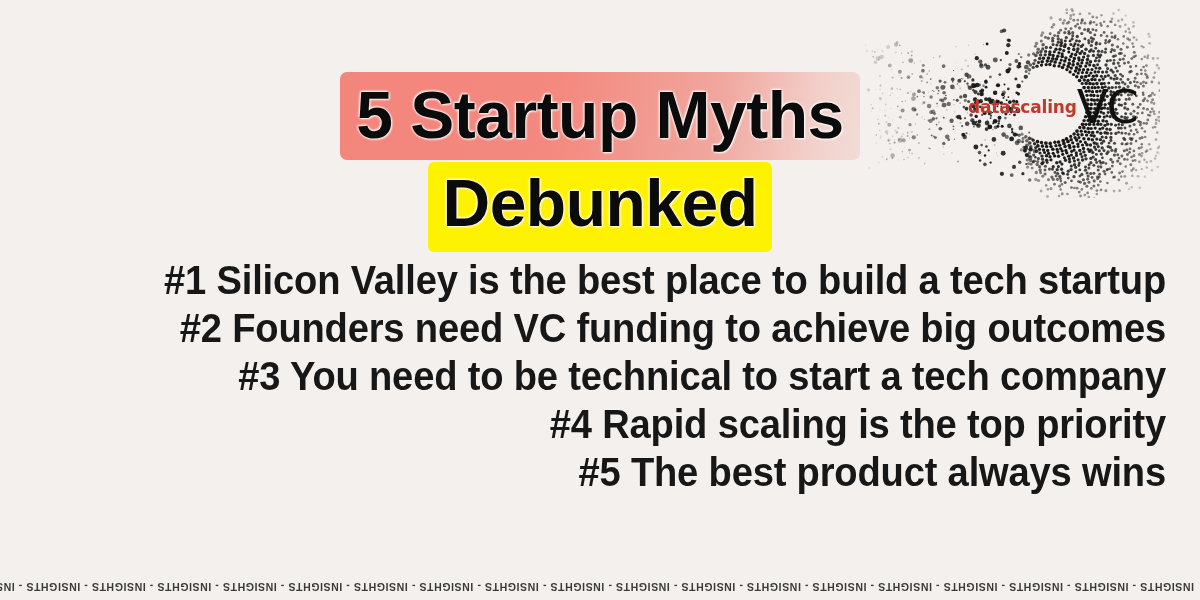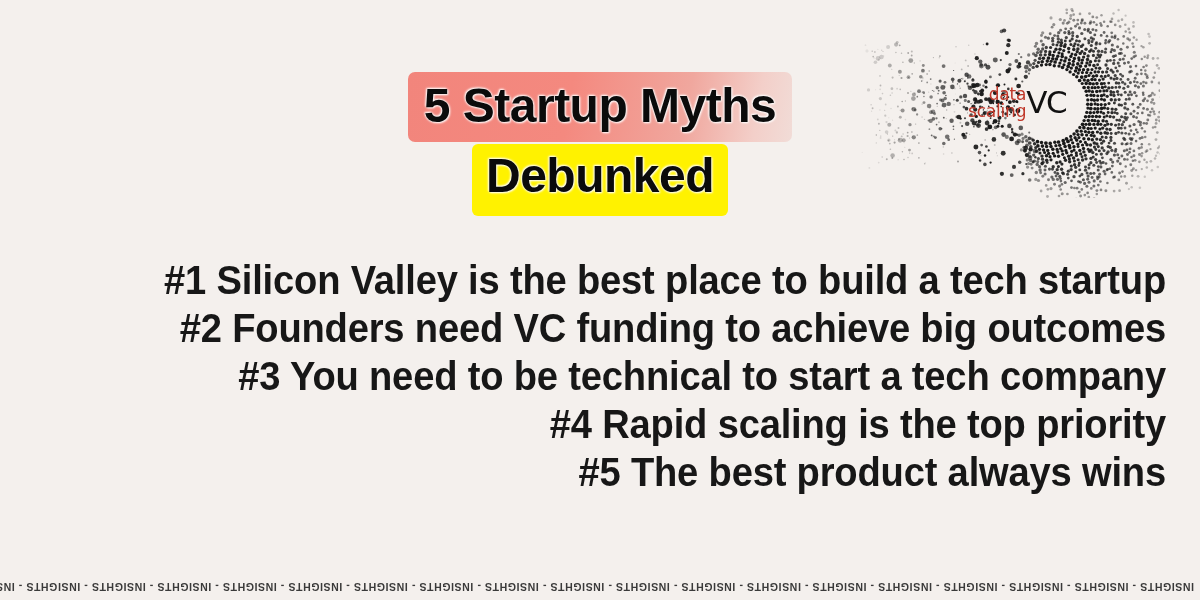--- a/index.html
+++ b/index.html
@@ -47,54 +47,54 @@
   }
   #logo svg { display:block; width:300px; height:190px; }
   .logo-word {
     position:absolute;
     left:108px; top:78px;
     display:flex;
     align-items:center;
     line-height:1;
   }
   .logo-stack {
-    display:flex; flex-direction:column;
+    display:flex; flex-direction:row;
     color:#C0392B;
     font-family:"DejaVu Sans", sans-serif;
     font-size:17px;
-    font-weight:400;
+    font-weight:700;
     line-height:1.02;
     text-align:right;
     letter-spacing:-0.2px;
   }
   .logo-vc {
     color:#111;
     font-family:"DejaVu Sans", sans-serif;
-    font-size:31px;
+    font-size:46px;
     font-weight:400;
     letter-spacing:-1.5px;
     margin-left:0px;
     margin-top:-2px;
   }
 
   
   #title {
     position:absolute;
     left:0; top:72px;
     width:1200px;
     text-align:center;
   }
   .title-line { line-height:1; margin:0; }
   .title-line + .title-line { margin-top:2px; }
 
   .hl {
     display:inline-block;
     font-family:"Liberation Sans", sans-serif;
     font-weight:bold;
-    font-size:48px;
+    font-size:66px;
     color:#0B0B0B;
     letter-spacing:-0.5px;
     padding:10px 16px 12px 16px;
     border-radius:7px;
     text-shadow:
        0 0 3px rgba(255,255,255,.95),
        1px 1px 2px rgba(255,255,255,.9),
       -1px -1px 2px rgba(255,255,255,.9);
   }
   .hl-salmon {

